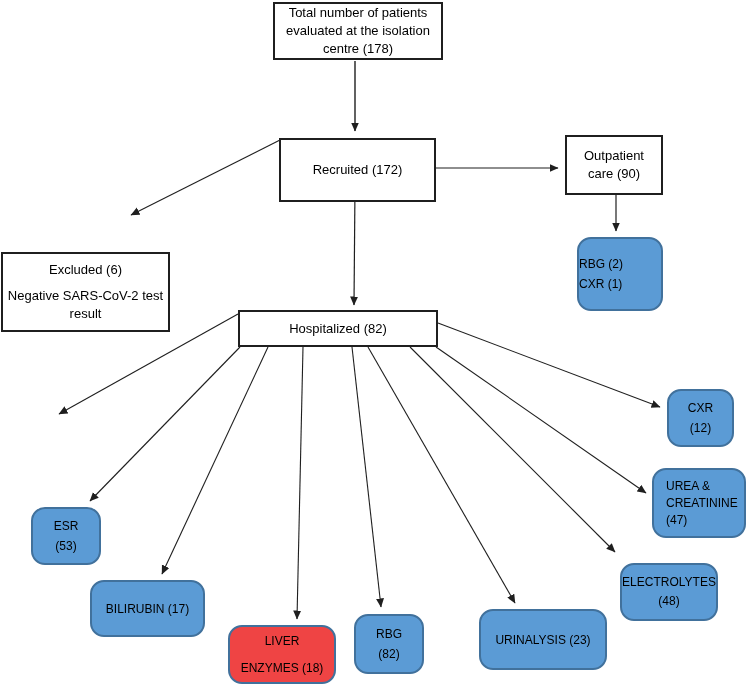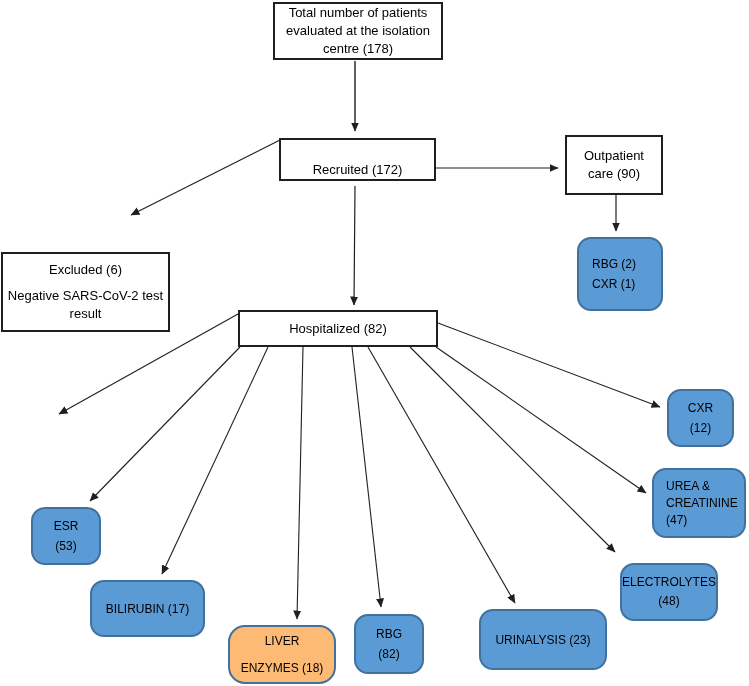--- a/index.html
+++ b/index.html
@@ -38,28 +38,28 @@
     border-radius: 14px;
     font-size: 12px;
     line-height: 20px;
   }
   .bbox.center { align-items: center; text-align: center; }
   .bbox.left   { align-items: flex-start; text-align: left; }
   .ln { white-space: nowrap; }
 
   
   #n-total        { left: 273px; top: 2px;   width: 170px; height: 58px; }
-  #n-recruited    { left: 279px; top: 138px; width: 157px; height: 43px; justify-content: flex-end; }
+  #n-recruited    { left: 279px; top: 138px; width: 157px; height: 64px; }
   #n-outpatient   { left: 565px; top: 135px; width: 98px;  height: 60px; }
   #n-excluded     { left: 1px;   top: 219px; width: 169px; height: 80px; margin-top: 33px; }
   #n-excluded .para { margin-top: 8px; }
   #n-hospitalized { left: 238px; top: 310px; width: 200px; height: 37px; }
 
   
-  #n-outpatient-tests { left: 577px; top: 237px; width: 86px;  height: 74px; padding-left: 13px; }
+  #n-outpatient-tests { left: 577px; top: 237px; width: 86px;  height: 74px; }
   #n-fbc          { left: 15px;  top: 420px; width: 69px;  height: 58px; }
   #n-esr          { left: 31px;  top: 507px; width: 70px;  height: 58px; }
   #n-bilirubin    { left: 90px;  top: 580px; width: 115px; height: 57px; }
   #n-liver        { left: 228px; top: 625px; width: 108px; height: 59px; line-height: 27px; }
   #n-rbg          { left: 354px; top: 614px; width: 70px;  height: 60px; }
   #n-urinalysis   { left: 479px; top: 609px; width: 128px; height: 61px; }
   #n-electrolytes { left: 620px; top: 552px; width: 98px;  height: 58px; line-height: 19px; margin-top: 11px; }
   #n-urea         { left: 652px; top: 468px; width: 94px;  height: 70px; line-height: 17px; padding-left: 12px; }
   #n-cxr          { left: 667px; top: 389px; width: 67px;  height: 58px; }
 </style>
@@ -125,21 +125,21 @@
 
   <div class="node bbox center" id="n-esr" style="background: rgb(91, 155, 213); border-color: rgb(65, 113, 156);">
     <div class="ln">ESR</div>
     <div class="ln">(53)</div>
   </div>
 
   <div class="node bbox center" id="n-bilirubin" style="background: rgb(91, 155, 213); border-color: rgb(65, 113, 156);">
     <div class="ln">BILIRUBIN (17)</div>
   </div>
 
-  <div class="node bbox center" id="n-liver" style="background: #fdba74; border-color: rgb(65, 113, 156); border-radius: 17px;">
+  <div class="node bbox center" id="n-liver" style="background: #ef4444; border-color: rgb(65, 113, 156);">
     <div class="ln">LIVER</div>
     <div class="ln">ENZYMES (18)</div>
   </div>
 
   <div class="node bbox center" id="n-rbg" style="background: rgb(91, 155, 213); border-color: rgb(65, 113, 156);">
     <div class="ln">RBG</div>
     <div class="ln">(82)</div>
   </div>
 
   <div class="node bbox center" id="n-urinalysis" style="background: rgb(91, 155, 213); border-color: rgb(65, 113, 156);">

